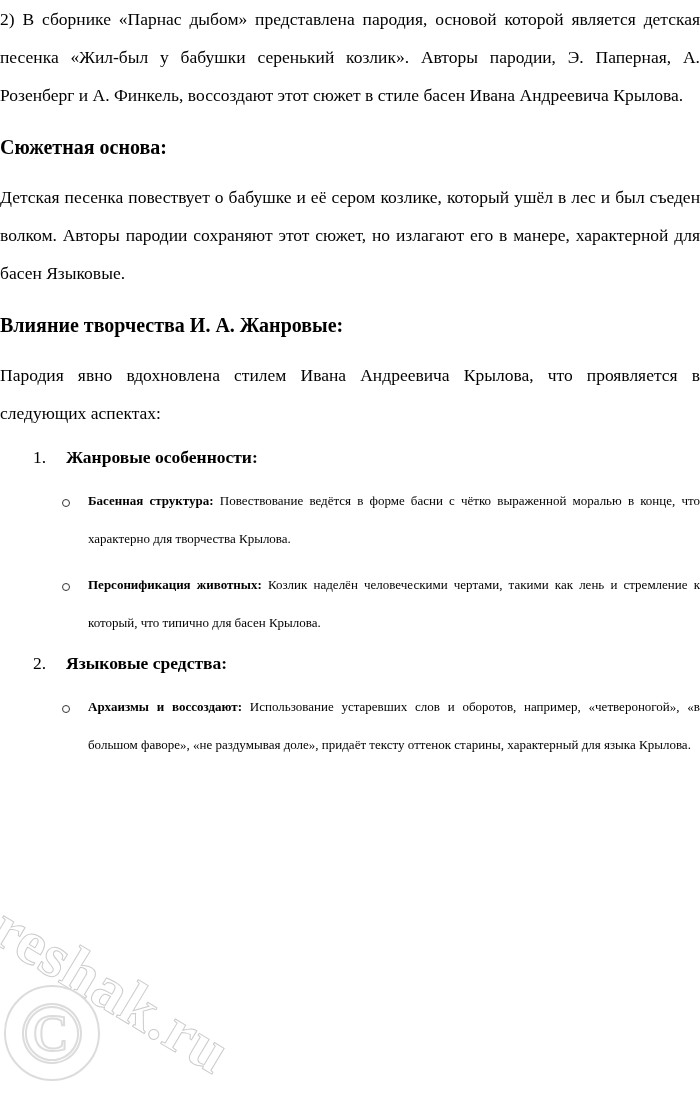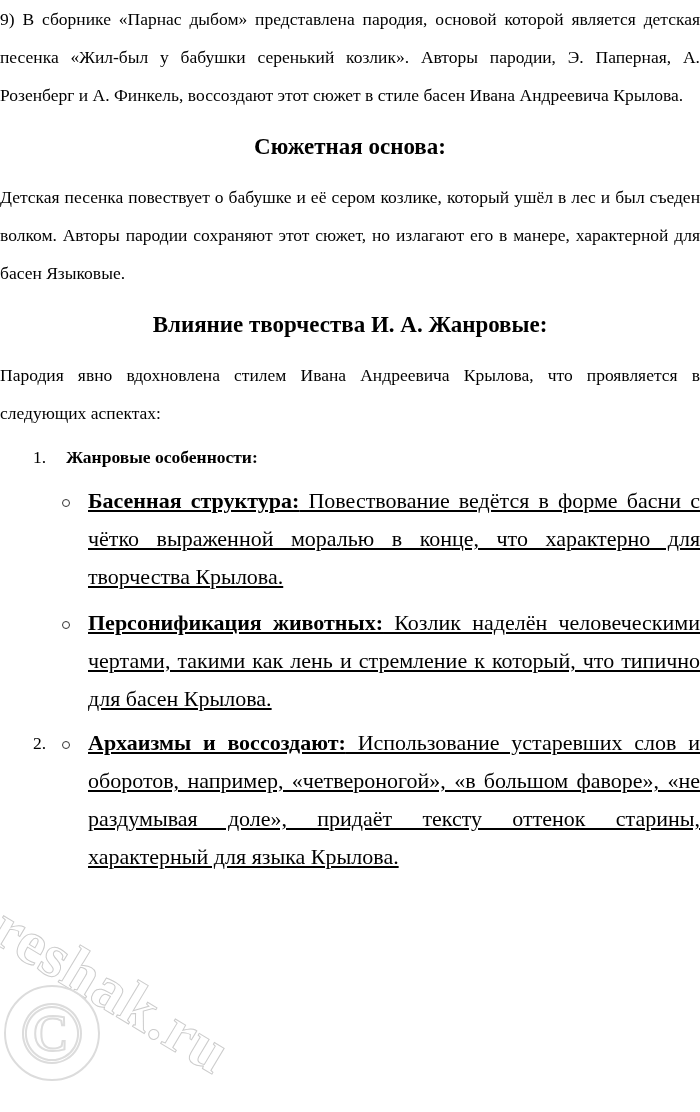--- a/index.html
+++ b/index.html
@@ -36,24 +36,24 @@
   p.body-par.first {
     margin-top: 0;
   }
   p.tight {
     margin-bottom: 6px;
   }
 
   
   h3.section-heading {
     margin: 10px 0 12px 0;
-    font-size: 23px;
-    line-height: 38px;
-    font-weight: bold;
-    text-align: center;
+    font-size: 20px;
+    line-height: 38px;
+    font-weight: bold;
+    text-align: left;
   }
 
   
   ol.num-list {
     list-style: none;
     margin: 0;
     padding: 0;
   }
   li.num-item {
     position: relative;
@@ -81,23 +81,22 @@
     list-style: none;
     margin: 6px 0 0 0;
     padding: 0;
   }
   li.sub-item {
     position: relative;
     padding-left: 55px;
     margin: 0 0 8px 0;
     text-align: justify;
     text-justify: inter-word;
-    font-size: 22px;
-    line-height: 38px;
-    text-decoration: underline;
+    font-size: 13px;
+    line-height: 38px;
   }
   li.sub-item:last-child {
     margin-bottom: 0;
   }
   .sub-marker {
     position: absolute;
     left: 29px;
     top: 0;
     width: 9px;
     height: 38px;
@@ -173,21 +172,21 @@
 
 <div class="page">
 
   <div class="watermark">
     <div class="wm-text">reshak.ru</div>
     <div class="wm-copy"></div>
   </div>
 
   <div class="content">
 
-    <p class="body-par first">9) В сборнике «Парнас дыбом» представлена пародия, основой которой является детская песенка «Жил-был у бабушки серенький козлик». Авторы пародии, Э. Паперная, А. Розенберг и А. Финкель, воссоздают этот сюжет в стиле басен Ивана Андреевича Крылова.</p>
+    <p class="body-par first">2) В сборнике «Парнас дыбом» представлена пародия, основой которой является детская песенка «Жил-был у бабушки серенький козлик». Авторы пародии, Э. Паперная, А. Розенберг и А. Финкель, воссоздают этот сюжет в стиле басен Ивана Андреевича Крылова.</p>
 
     <h3 class="section-heading">Сюжетная основа:</h3>
 
     <p class="body-par">Детская песенка повествует о бабушке и её сером козлике, который ушёл в лес и был съеден волком. Авторы пародии сохраняют этот сюжет, но излагают его в манере, характерной для басен Языковые.</p>
 
     <h3 class="section-heading">Влияние творчества И. А. Жанровые:</h3>
 
     <p class="body-par tight">Пародия явно вдохновлена стилем Ивана Андреевича Крылова, что проявляется в следующих аспектах:</p>
 
     <ol class="num-list">
@@ -205,20 +204,21 @@
           <li class="sub-item">
             <span class="sub-marker"></span>
             <span class="lead">Персонификация животных:</span><span> Козлик наделён человеческими чертами, такими как лень и стремление к который, что типично для басен Крылова.</span>
           </li>
         </ul>
       </li>
 
       <li class="num-item">
         <div class="num-line">
           <span class="num-marker">2.</span>
+          <span>Языковые средства:</span>
         </div>
         <ul class="sub-list">
           <li class="sub-item">
             <span class="sub-marker"></span>
             <span class="lead">Архаизмы и воссоздают:</span><span> Использование устаревших слов и оборотов, например, «четвероногой», «в большом фаворе», «не раздумывая доле», придаёт тексту оттенок старины, характерный для языка Крылова.</span>
           </li>
         </ul>
       </li>
 
     </ol>

